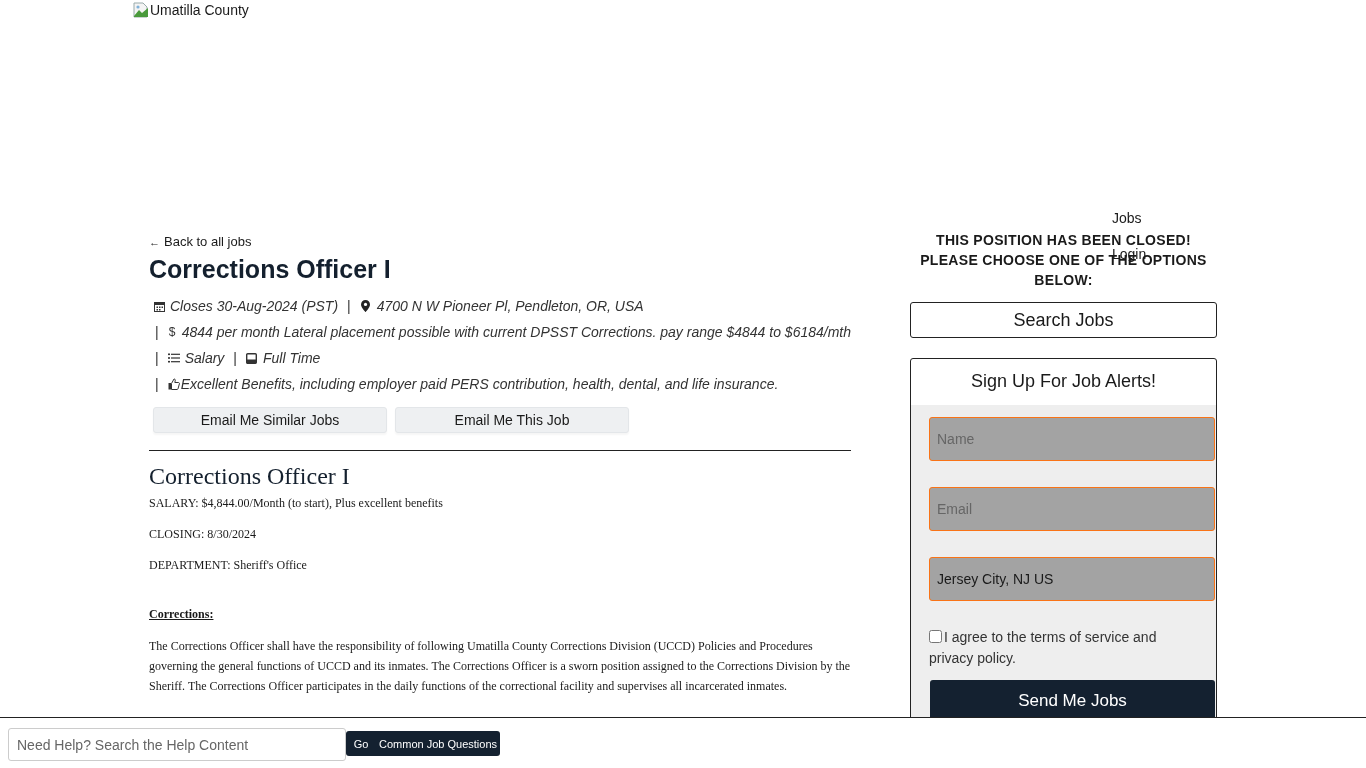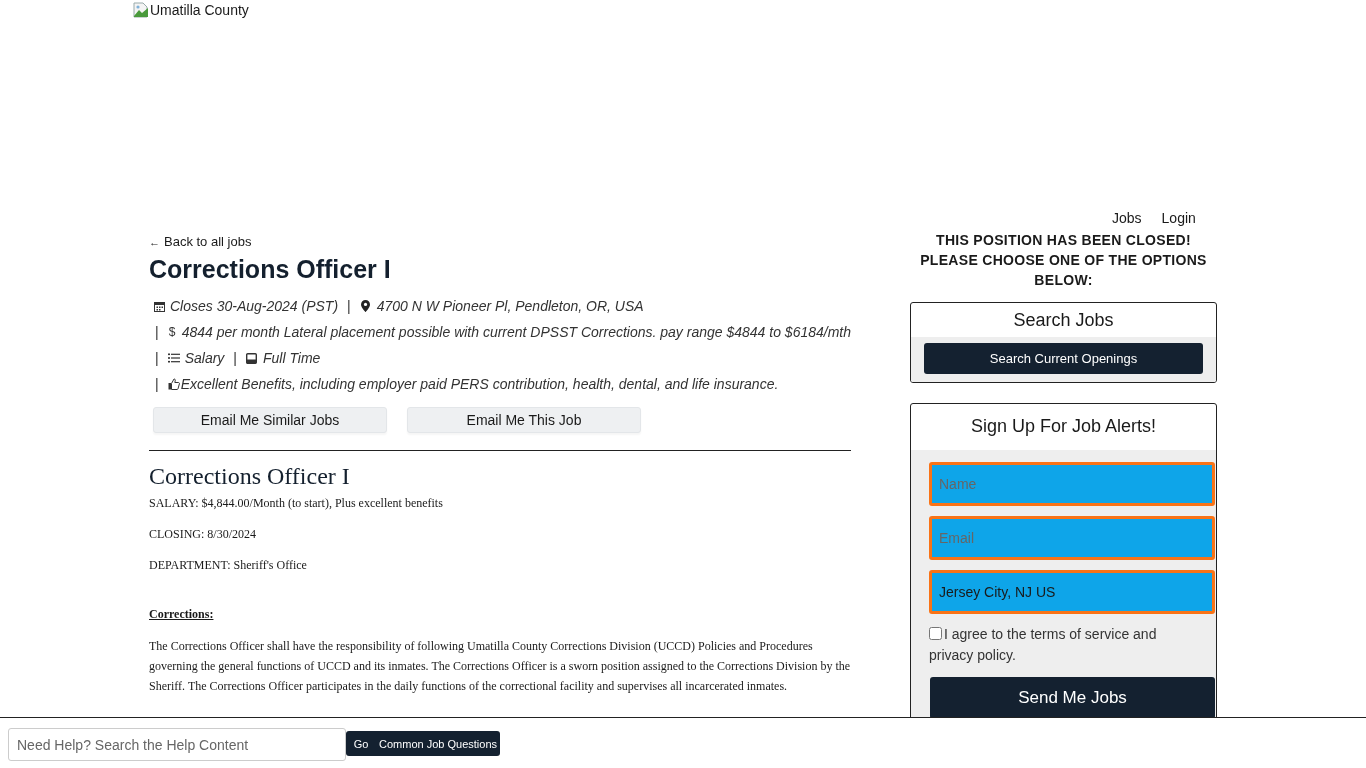--- a/index.html
+++ b/index.html
@@ -6,34 +6,34 @@
   html, body { margin: 0; padding: 0; }
   body {
     width: 1366px; height: 768px; overflow: hidden; position: relative;
     background: #ffffff; color: #1a1a1a;
     font-family: "Liberation Sans", sans-serif;
   }
   .logo { position: absolute; left: 133px; top: 2px; font-size: 14px; color: #1a1a1a; display: flex; align-items: center; }
   .logo .broken-img { width: 16px; height: 16px; display: inline-block; position: relative; margin-right: 1px; }
   .logo .broken-img svg { display: block; }
 
-  .topnav { position: absolute; top: 210px; left: 1112px; display: flex; gap: 20px; font-size: 14px; }
+  .topnav { position: absolute; top: 210px; left: 1112px; display: flex; gap: 20px; font-size: 14px; flex-direction: column; }
   .topnav a { color: #1a1a1a; text-decoration: none; }
 
   .left { position: absolute; left: 149px; top: 232px; width: 702px; }
   .back { font-size: 13px; color: #1a1a1a; text-decoration: none; display: inline-block; height: 18px; }
   .back .arrow { font-size: 11px; margin-right: 4px; }
   h1.title { font-size: 25px; font-weight: 700; color: #14202e; margin: 2px 0 9px 0; line-height: 30px; }
   .meta { font-size: 14px; font-style: italic; color: #333; line-height: 26px; }
   .meta .row { display: flex; align-items: center; height: 26px; white-space: nowrap; }
   .meta .sep { font-style: normal; margin: 0 9px; color: #333; }
   .meta .sep.first { margin-left: 6px; margin-right: 9px; }
   .meta .ic { display: inline-flex; width: 12px; height: 12px; margin-right: 5px; align-items: center; justify-content: center; }
   .meta .ic svg { display: block; }
-  .btns { display: flex; gap: 20px; margin: 10px 0 0 4px; }
+  .btns { display: flex; gap: 8px; margin: 10px 0 0 4px; }
   .btn-light {
     width: 234px; height: 26px; background: #eef0f2; border: 1px solid #e3e6e9; border-radius: 3px;
     font-size: 14px; color: #1a1a1a; display: flex; align-items: center; justify-content: center;
     box-shadow: 0 2px 2px rgba(0,0,0,0.04);
   }
   hr.divider { border: 0; border-top: 1px solid #222; margin: 17px 0 10px 0; }
 
   .desc { font-family: "Liberation Serif", serif; color: #1a1a1a; }
   .desc h2 { font-weight: 400; font-size: 24px; margin: 0 0 3px 0; line-height: 30px; color: #14202e; }
   .desc p { font-size: 12px; margin: 0 0 12px 0; line-height: 19px; }
@@ -47,22 +47,22 @@
   .card-body { background: #eeeeee; }
   .search-card .card-body { padding: 6px 13px 8px 13px; }
   .btn-dark {
     background: #142130; color: #fff; border-radius: 3px; display: flex; align-items: center; justify-content: center;
     font-size: 13px; height: 31px;
   }
   .alerts { margin-top: 20px; }
   .alerts .card-head { height: 46px; line-height: 44px; }
   .alerts .card-body { padding: 12px 30px 10px 18px; }
   .field {
-    display: block; width: 286px; height: 44px; border: 3px solid #f97316; border-radius: 3px; background: #0ea5e9;
-    padding: 0 7px; font-size: 14px; color: #1a1a1a; margin-bottom: 10px; font-family: "Liberation Sans", sans-serif;
+    display: block; width: 286px; height: 44px; border: 1px solid #f97316; border-radius: 3px; background: #a3a3a3;
+    padding: 0 7px; font-size: 14px; color: #1a1a1a; margin-bottom: 26px; font-family: "Liberation Sans", sans-serif;
   }
   .field::placeholder { color: #666; }
   .agree { font-size: 14px; color: #333; line-height: 21px; margin: 0 0 11px 0; }
   .agree input { margin: 0 2px 0 0; width: 13px; height: 13px; vertical-align: -1px; }
   .btn-send { height: 42px; font-size: 17px; width: 285px; margin-left: 1px; }
 
   .footer { position: absolute; left: 0; top: 717px; width: 1366px; height: 51px; background: #fff; border-top: 1px solid #222; }
   .help-input {
     position: absolute; left: 8px; top: 10px; width: 338px; height: 33px; border: 1px solid #ccc; border-radius: 3px;
     font-size: 14px; padding: 0 8px; color: #1a1a1a; font-family: "Liberation Sans", sans-serif;
@@ -177,23 +177,20 @@
     <p class="section">Corrections:</p>
     <p class="body">The Corrections Officer shall have the responsibility of following Umatilla County Corrections Division (UCCD) Policies and Procedures governing the general functions of UCCD and its inmates. The Corrections Officer is a sworn position assigned to the Corrections Division by the Sheriff. The Corrections Officer participates in the daily functions of the correctional facility and supervises all incarcerated inmates.</p>
   </section>
 </main>
 
 <aside class="right">
   <p class="closed">THIS POSITION HAS BEEN CLOSED! PLEASE CHOOSE ONE OF THE OPTIONS BELOW:</p>
 
   <div class="card search-card">
     <div class="card-head">Search Jobs</div>
-    <div class="card-body">
-      <div class="btn-dark">Search Current Openings</div>
-    </div>
   </div>
 
   <div class="card alerts">
     <div class="card-head">Sign Up For Job Alerts!</div>
     <div class="card-body">
       <input class="field" type="text" placeholder="Name" style="">
       <input class="field" type="text" placeholder="Email" style="">
       <input class="field" type="text" value="Jersey City, NJ US" style="">
       <div class="agree">
         <input type="checkbox" style=""><span>I agree to the terms of service and privacy policy.</span>

